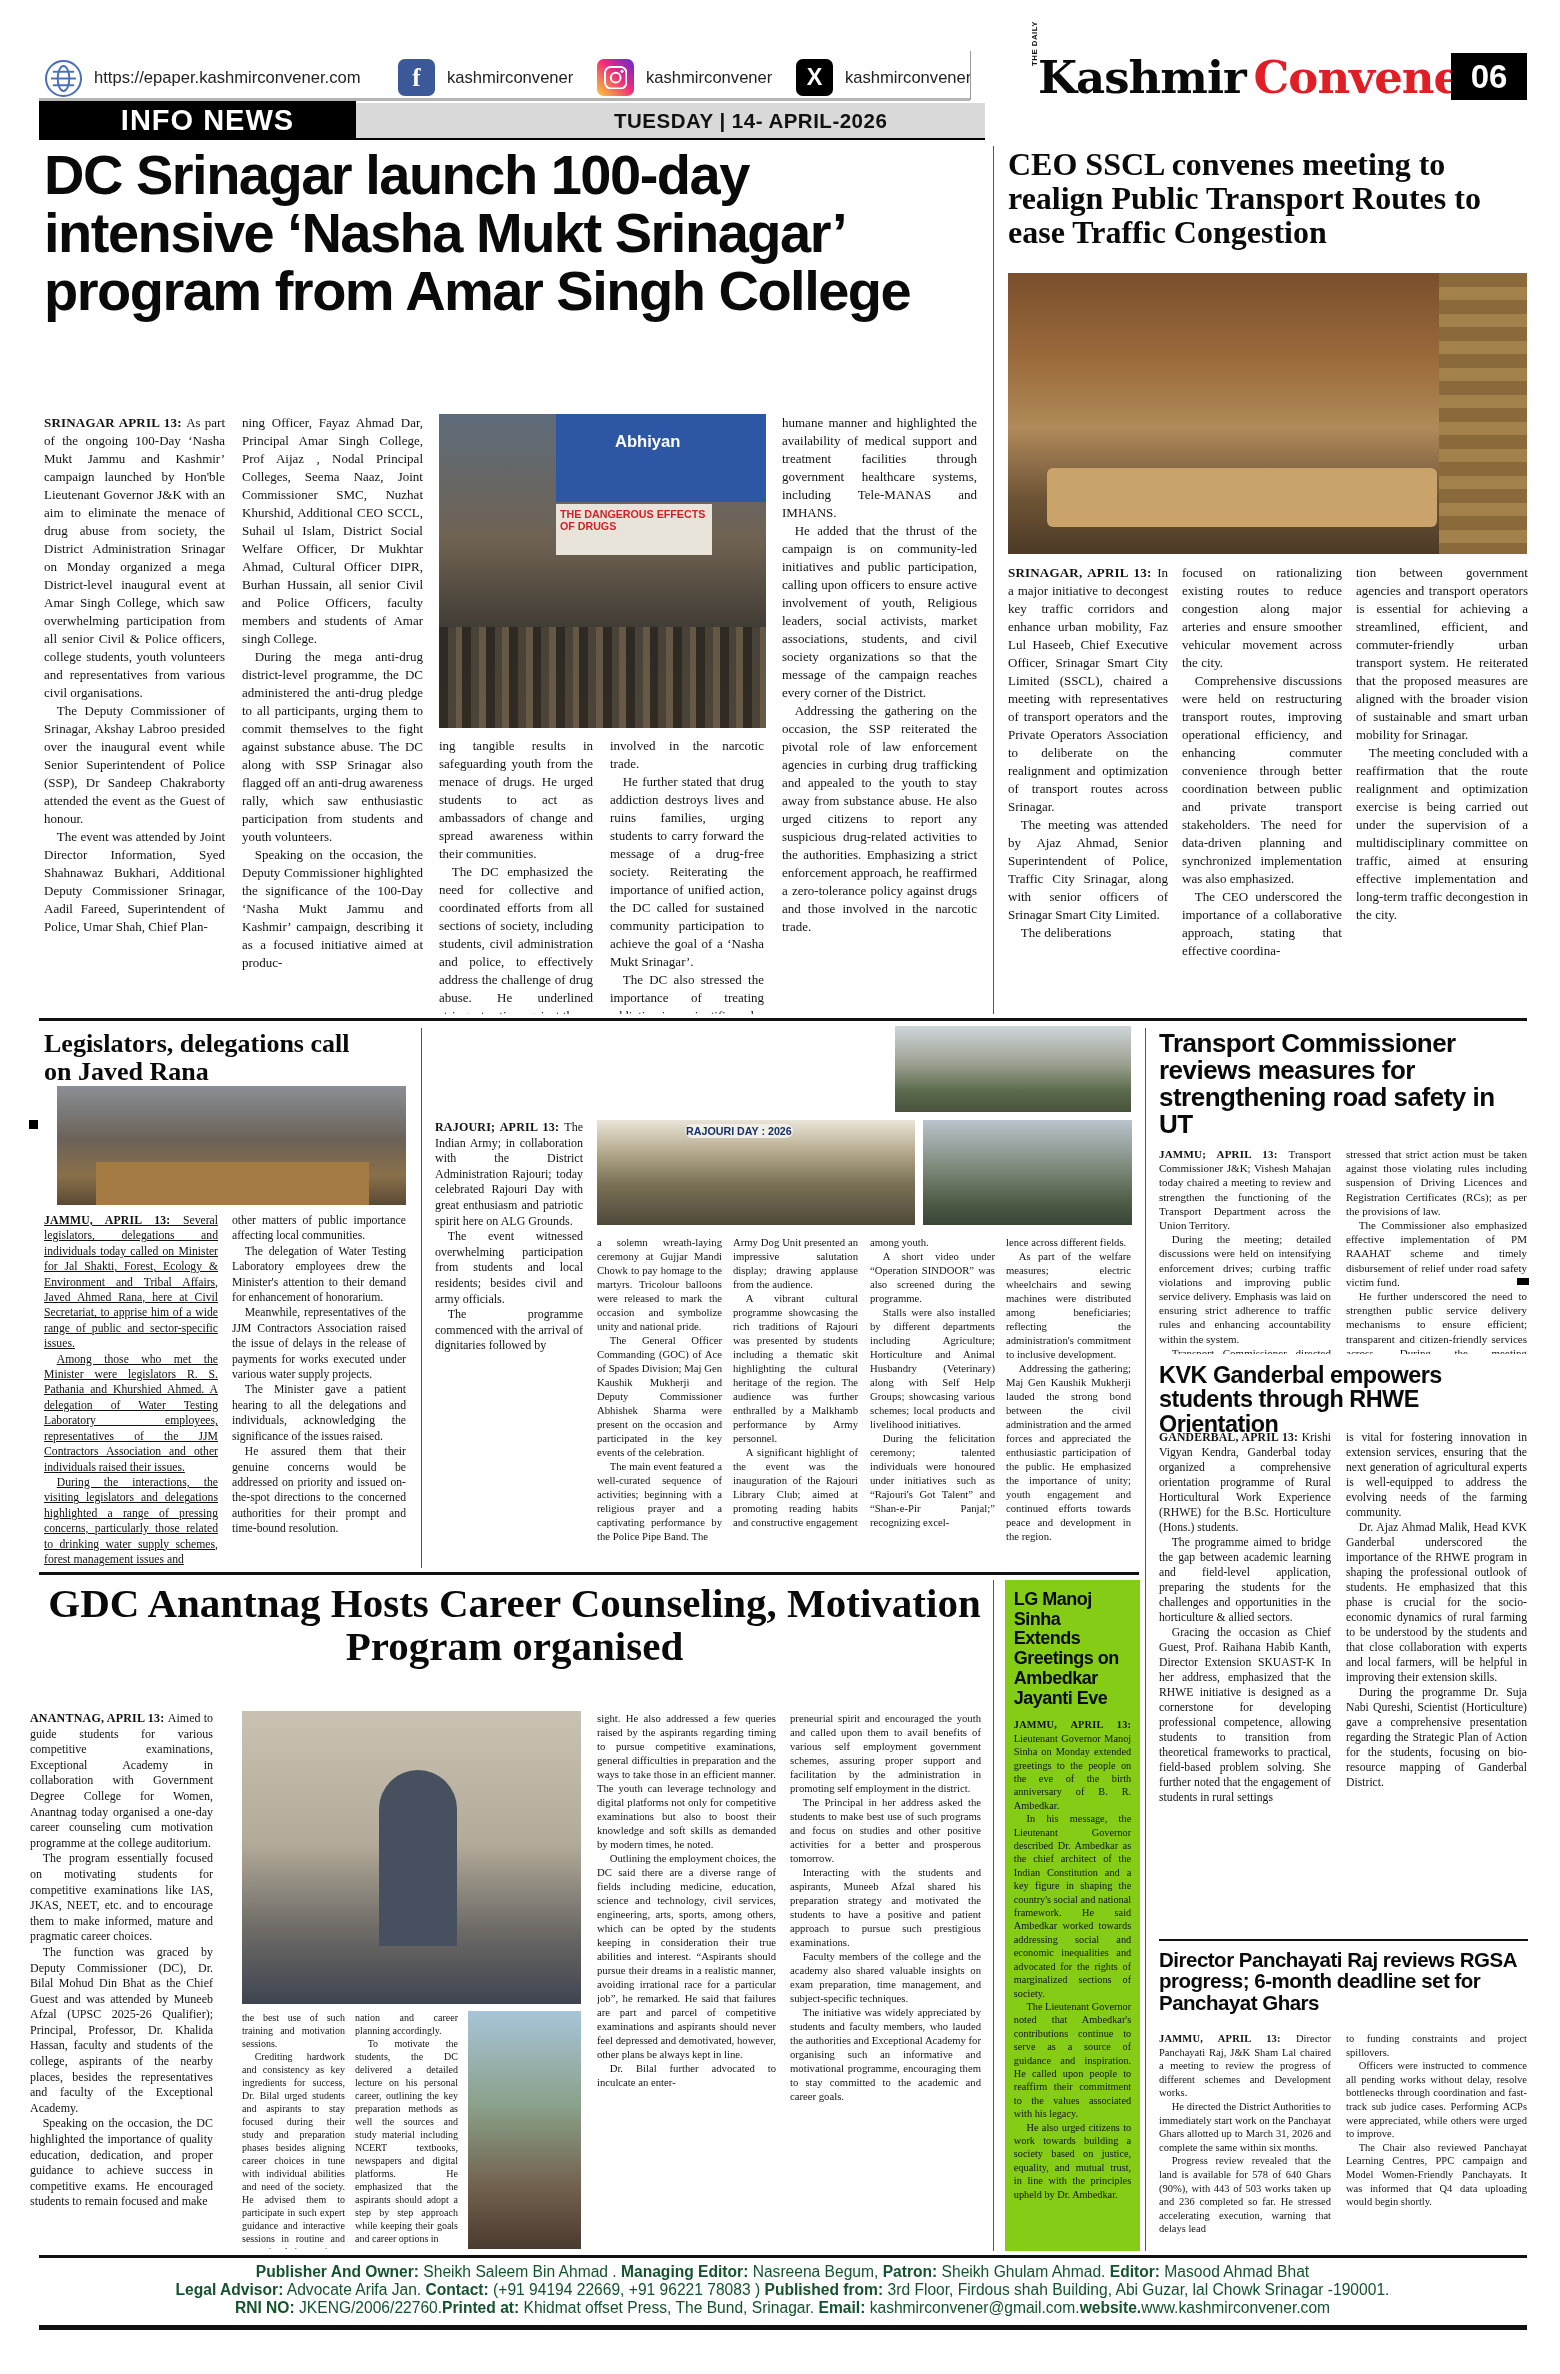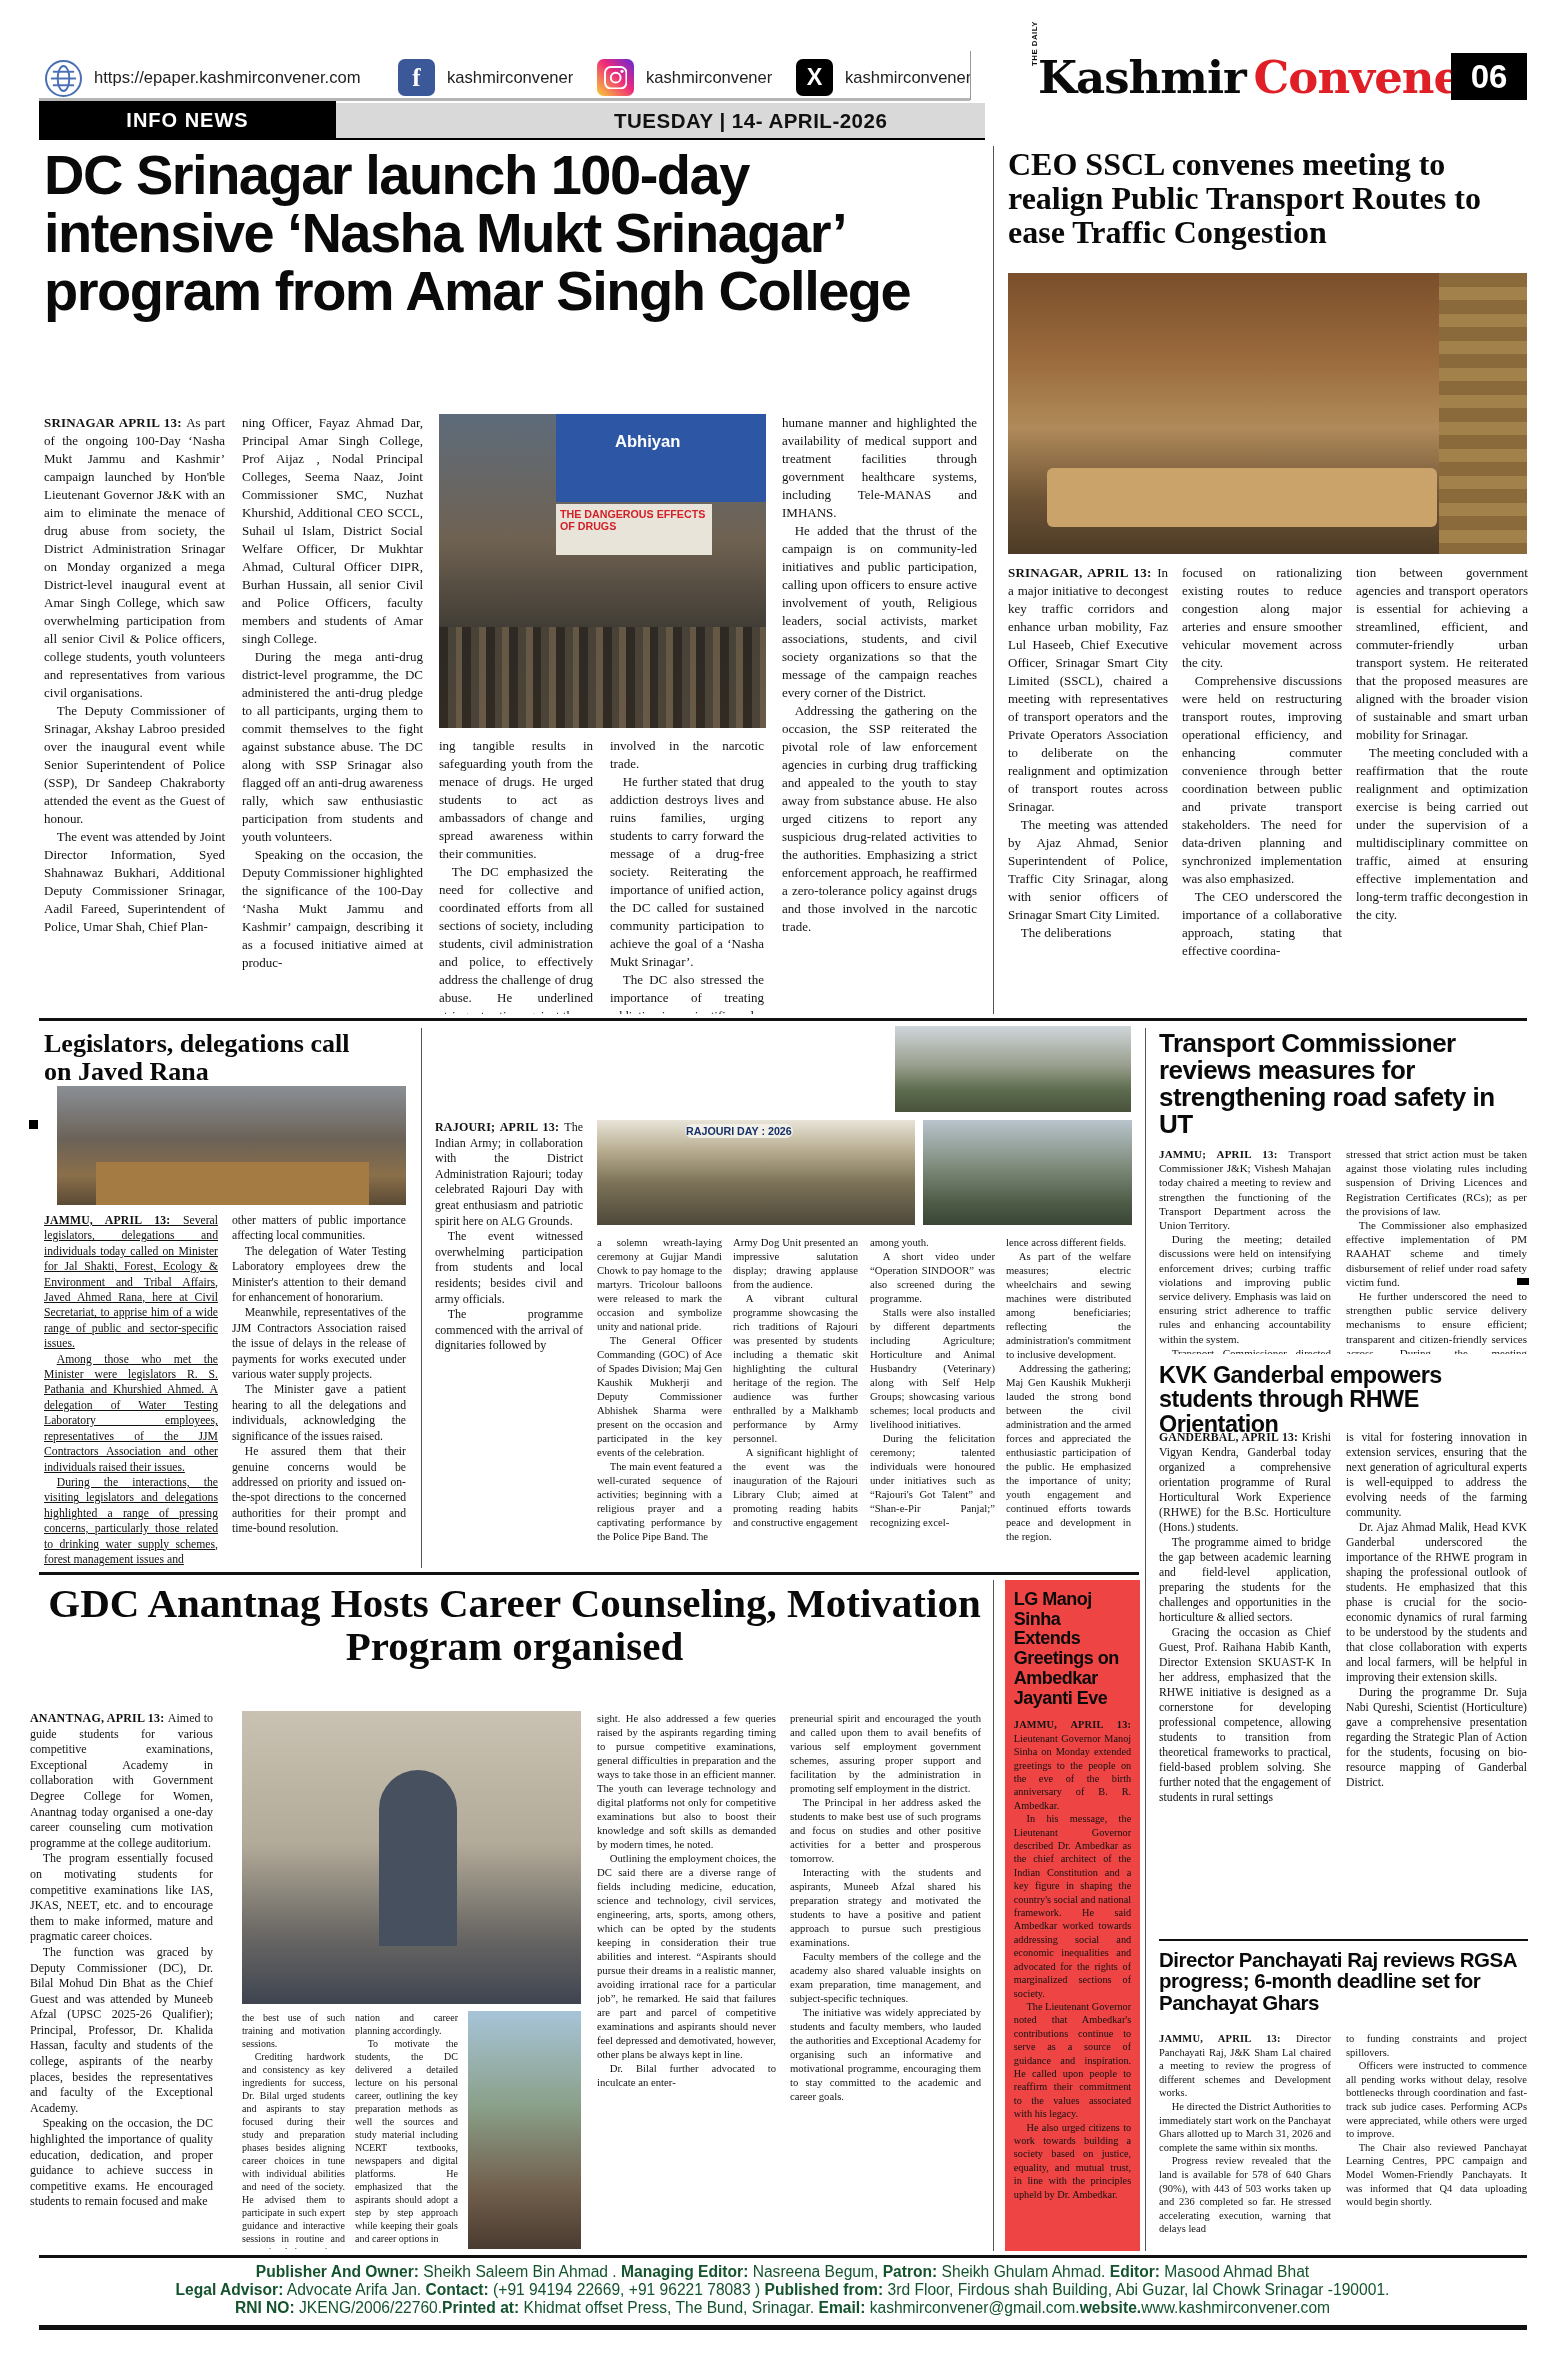--- a/index.html
+++ b/index.html
@@ -21,21 +21,21 @@
   .hl-sans{font-family:"Liberation Sans",sans-serif;font-weight:800;letter-spacing:-1.5px;line-height:1.04;color:#0a0a0a;}
   .hl-serif{font-family:"Liberation Serif",serif;font-weight:700;line-height:1.06;color:#0a0a0a;}
   
   .body{position:absolute;text-align:justify;overflow:hidden;}
   .body p{margin:0;text-indent:12.7px;}
   .body p:first-child{text-indent:0;}
   .body b{letter-spacing:0.2px;}
   
   .photo{position:absolute;overflow:hidden;}
   .ph-cap{position:absolute;font-family:"Liberation Sans",sans-serif;font-weight:bold;}
-  .lgbox{position:absolute;background:#ef4444;padding:9.8px 8.8px;box-sizing:border-box;overflow:hidden;}
+  .lgbox{position:absolute;background:#84cc16;padding:9.8px 8.8px;box-sizing:border-box;overflow:hidden;}
   .footer-line{width:1487px;text-align:center;font-family:"Liberation Sans",sans-serif;font-size:15.6px;color:#14532d;white-space:nowrap;overflow:hidden;}
   .footer-line .b{font-weight:bold;}
   .sq{position:absolute;background:#000;}
 </style>
 </head>
 <body>
 
 <div id="page">
 
   <div class="abs" style="left:0;top:0;width:1560px;height:101px;">
@@ -68,21 +68,21 @@
     <span class="brand" style="left:1038px;color:#0a0a0a;">
       <span>Kashmir</span><span style="color:#e01e26;margin-left:7.8px;">Convener</span>
     </span>
     <span class="badge" style="left:1451px;top:53px;width:76px;height:47px;">06</span>
     <div class="gray-rule" style="left:39px;top:98px;width:931px;height:2.9px;"></div>
   </div>
 
   <div class="dateband" style="left:39px;top:103px;width:946px;height:35px;">
     <span class="datetext">TUESDAY | 14- APRIL-2026</span>
   </div>
-  <div class="banner-black" style="left:39px;top:101px;width:297px;height:39px;font-size:20px;letter-spacing:1px;">
+  <div class="banner-black" style="left:39px;top:101px;width:297px;height:39px;font-size:29px;letter-spacing:1px;padding-left:20px;">
     <span>INFO NEWS</span>
   </div>
 
   <div class="hl-sans abs" style="left:44px;top:146px;width:922px;font-size:56px;">DC Srinagar launch 100-day intensive ‘Nasha Mukt Srinagar’ program from Amar Singh College</div>
 
   <div class="body" style="left:44px;top:414px;width:181px;height:600px;font-size:13px;line-height:18px;">
       <p><b>SRINAGAR APRIL 13: </b>As part of the ongoing 100-Day ‘Nasha Mukt Jammu and Kashmir’ campaign launched by Hon'ble Lieutenant Governor J&amp;K with an aim to eliminate the menace of drug abuse from society, the District Administration Srinagar on Monday organized a mega District-level inaugural event at Amar Singh College, which saw overwhelming participation from all senior Civil &amp; Police officers, college students, youth volunteers and representatives from various civil organisations.</p>
       <p>The Deputy Commissioner of Srinagar, Akshay Labroo presided over the inaugural event while Senior Superintendent of Police (SSP), Dr Sandeep Chakraborty attended the event as the Guest of honour.</p>
       <p>The event was attended by Joint Director Information, Syed Shahnawaz Bukhari, Additional Deputy Commissioner Srinagar, Aadil Fareed, Superintendent of Police, Umar Shah, Chief Plan-</p>
     </div>

